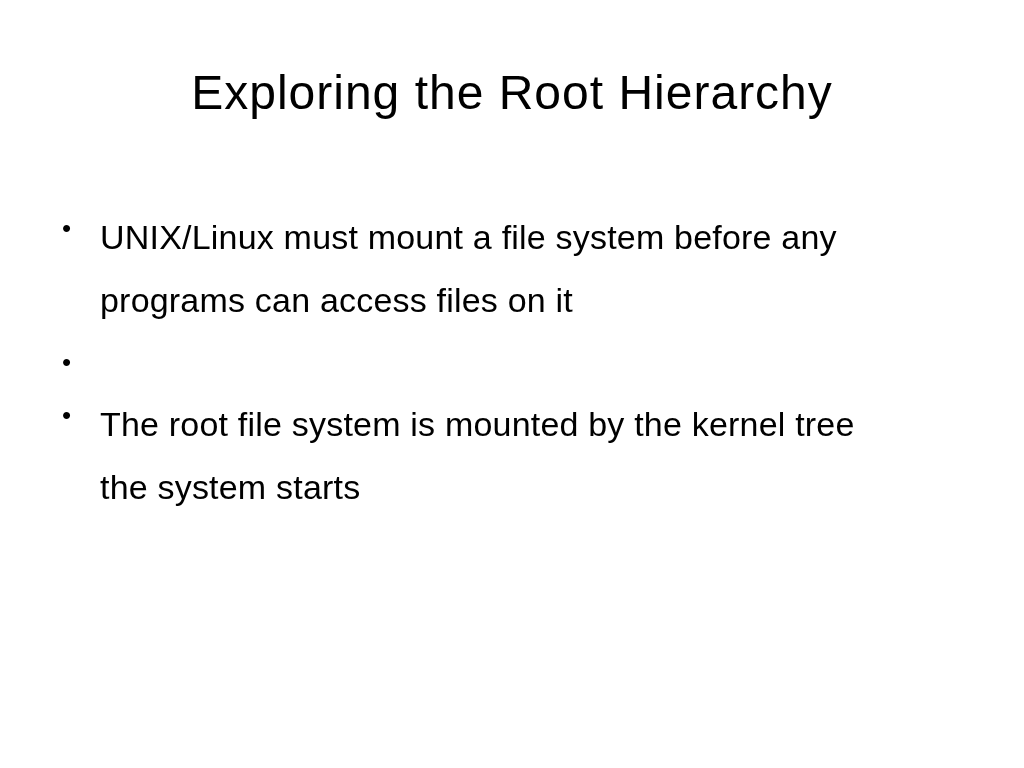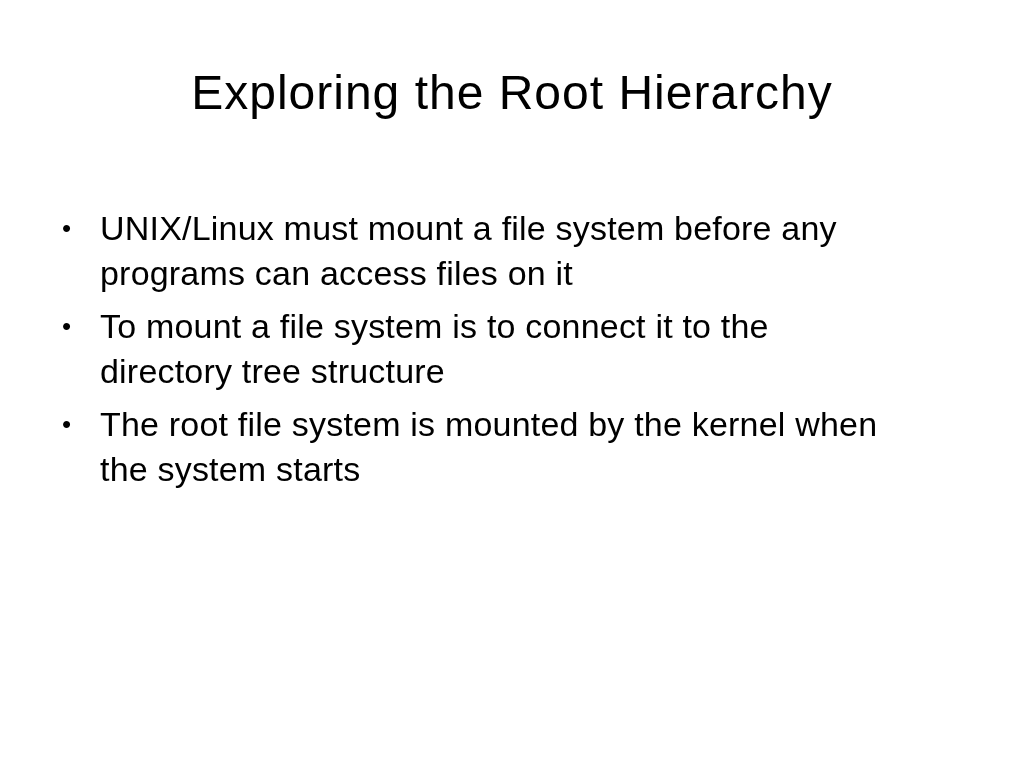--- a/index.html
+++ b/index.html
@@ -40,21 +40,21 @@
     margin-bottom: 8px;
   }
   .bullet-marker {
     flex: 0 0 38px;
     width: 38px;
     font-size: 26px;
     line-height: 45px;
   }
   .bullet-text {
     font-size: 34px;
-    line-height: 45px;
+    line-height: 63px;
     letter-spacing: 0.2px;
     white-space: pre-line;
   }
   .footer {
     position: absolute;
     top: 703px;
     left: 62px;
     right: 62px;
     display: flex;
     justify-content: space-between;
@@ -73,27 +73,25 @@
   <div class="content">
 
     <div class="bullet-item">
       <span class="bullet-marker">•</span>
       <span class="bullet-text">UNIX/Linux must mount a file system before any
 programs can access files on it</span>
     </div>
 
     <div class="bullet-item">
       <span class="bullet-marker">•</span>
-      <span class="bullet-text">To mount a file system is to connect it to the
-directory tree structure</span>
     </div>
 
     <div class="bullet-item">
       <span class="bullet-marker">•</span>
-      <span class="bullet-text">The root file system is mounted by the kernel when
+      <span class="bullet-text">The root file system is mounted by the kernel tree
 the system starts</span>
     </div>
 
   </div>
 
   <div class="footer">
     <span>11</span>
   </div>
 
 </div>

